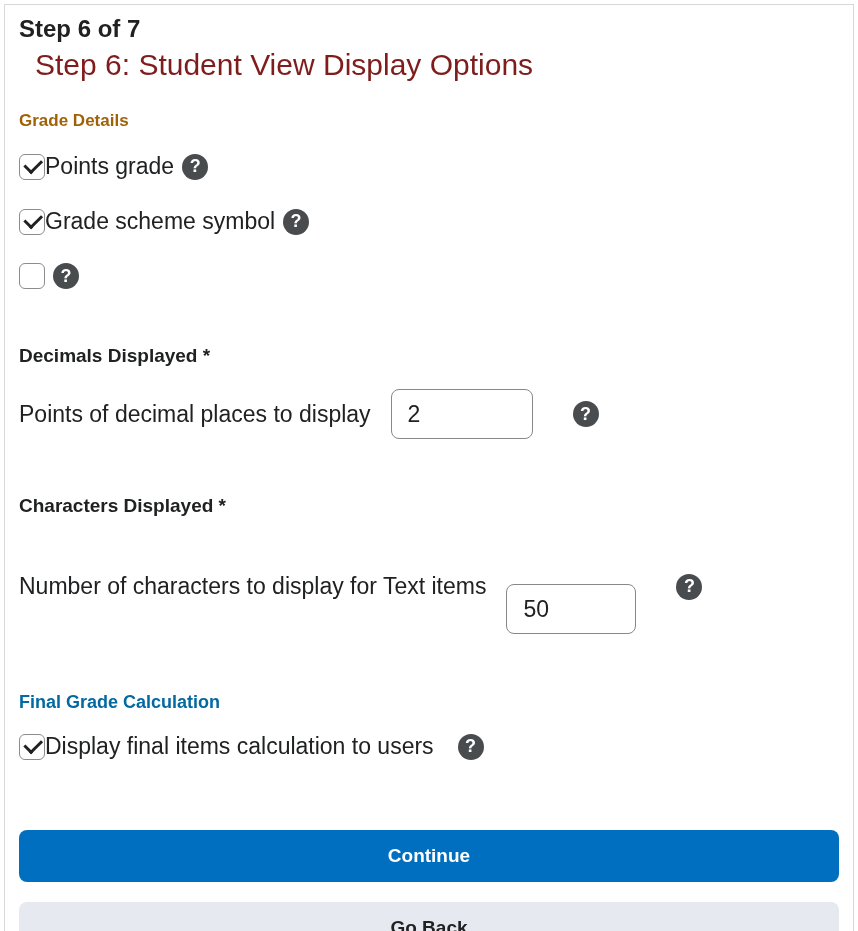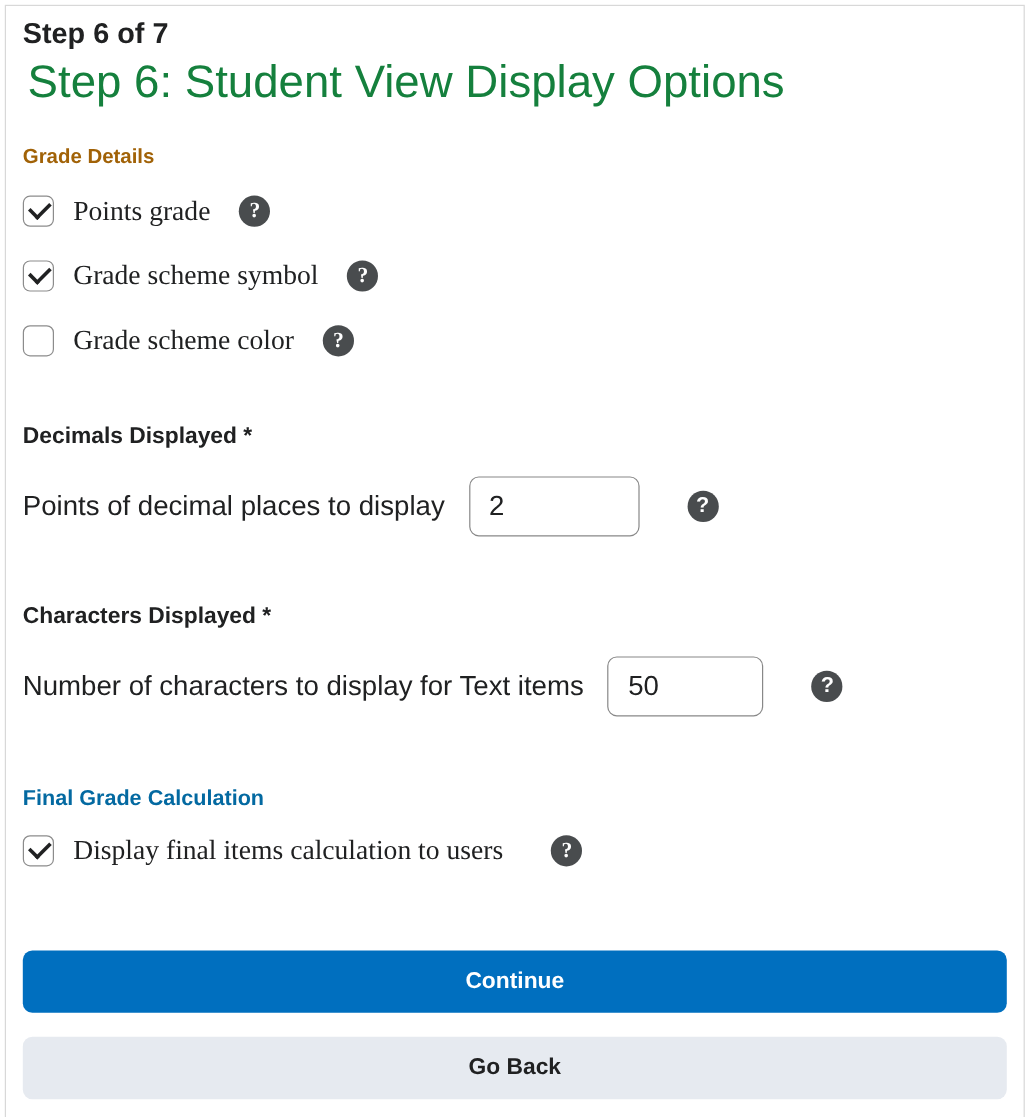--- a/index.html
+++ b/index.html
@@ -15,44 +15,42 @@
       width: 850px;
       padding: 10px 14px 34px 14px;
     }
     .step-of {
       font-size: 24px;
       font-weight: 700;
       color: #202122;
       margin: 0;
     }
     .step-title {
-      font-size: 38px;
+      font-size: 30px;
       font-weight: 400;
-      margin: 4px 0 28px 4px;
-      color: #15803d;
+      margin: 4px 0 28px 16px;
+      color: #7f1d1d;
       line-height: 1.2;
     }
     .section-heading {
       font-size: 17px;
       font-weight: 700;
       color: #a16207;
       margin: 0 0 22px 0;
     }
     .req-heading {
       font-size: 19px;
       font-weight: 700;
       color: #202122;
       margin: 56px 0 22px 0;
     }
     .check-row {
       display: flex;
       align-items: center;
-      gap: 16px;
       margin-bottom: 28px;
-      font-family: Liberation Serif, serif;
     }
     .checkbox {
       width: 26px;
       height: 26px;
       border: 1px solid #8c8c8c;
       border-radius: 6px;
       background: #fff;
       display: inline-flex;
       align-items: center;
       justify-content: center;
@@ -102,21 +100,21 @@
     .num-input {
       width: 142px;
       height: 50px;
       border: 1px solid #888;
       border-radius: 8px;
       font-size: 23px;
       padding: 0 16px;
       color: #202122;
       outline: none;
     }
-    .num-input.narrow { width: 130px; }
+    .num-input.narrow { width: 130px; margin-top: 45px; }
     .help-gap { margin-left: 20px; }
     .final-heading {
       font-size: 18px;
       font-weight: 700;
       color: #0369a1;
       margin: 58px 0 20px 0;
     }
     .button-row {
       display: flex;
       gap: 20px;
@@ -153,21 +151,20 @@
   </div>
 
   <div class="check-row">
     <span class="checkbox checked"></span>
     <span class="check-label">Grade scheme symbol</span>
     <span class="help-icon"></span>
   </div>
 
   <div class="check-row">
     <span class="checkbox"></span>
-    <span class="check-label">Grade scheme color</span>
     <span class="help-icon"></span>
   </div>
 
   <p class="req-heading">Decimals Displayed *</p>
   <div class="input-row">
     <span class="input-label">Points of decimal places to display</span>
     <input class="num-input" type="text" value="2" style="">
     <span class="help-icon help-gap"></span>
   </div>
 

